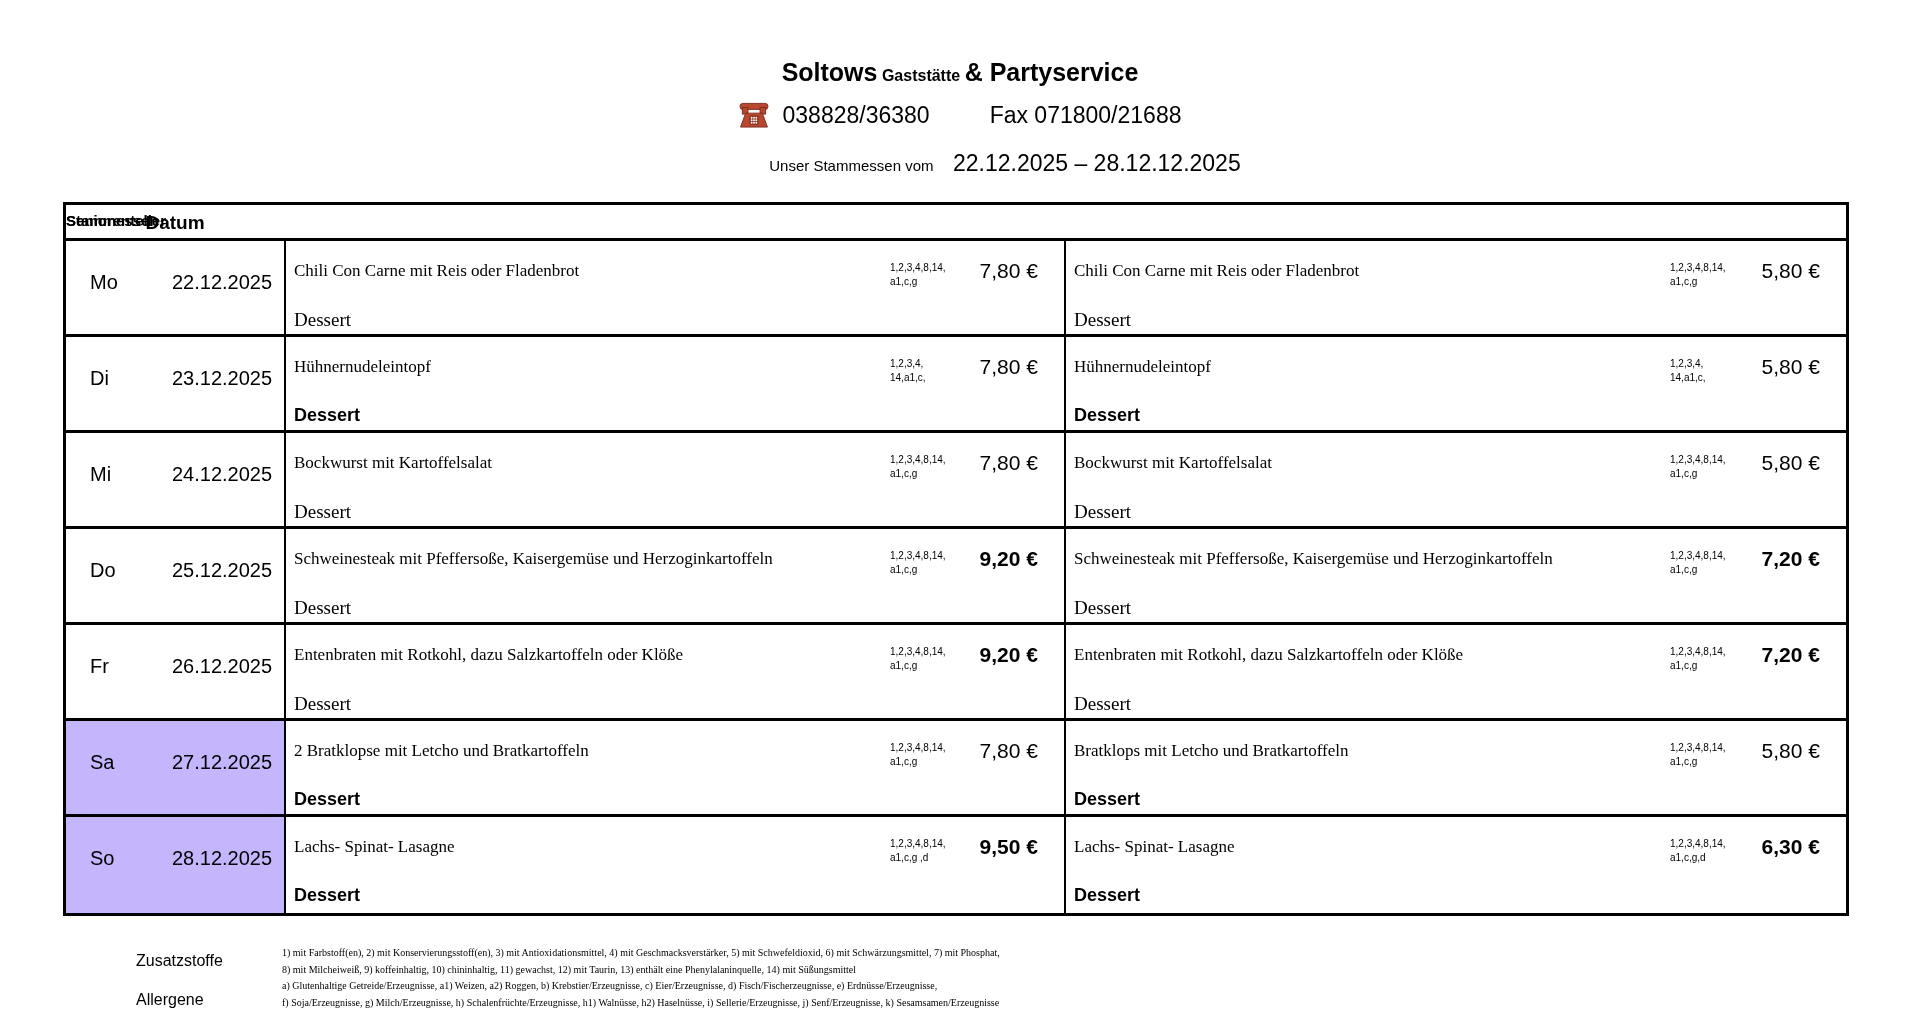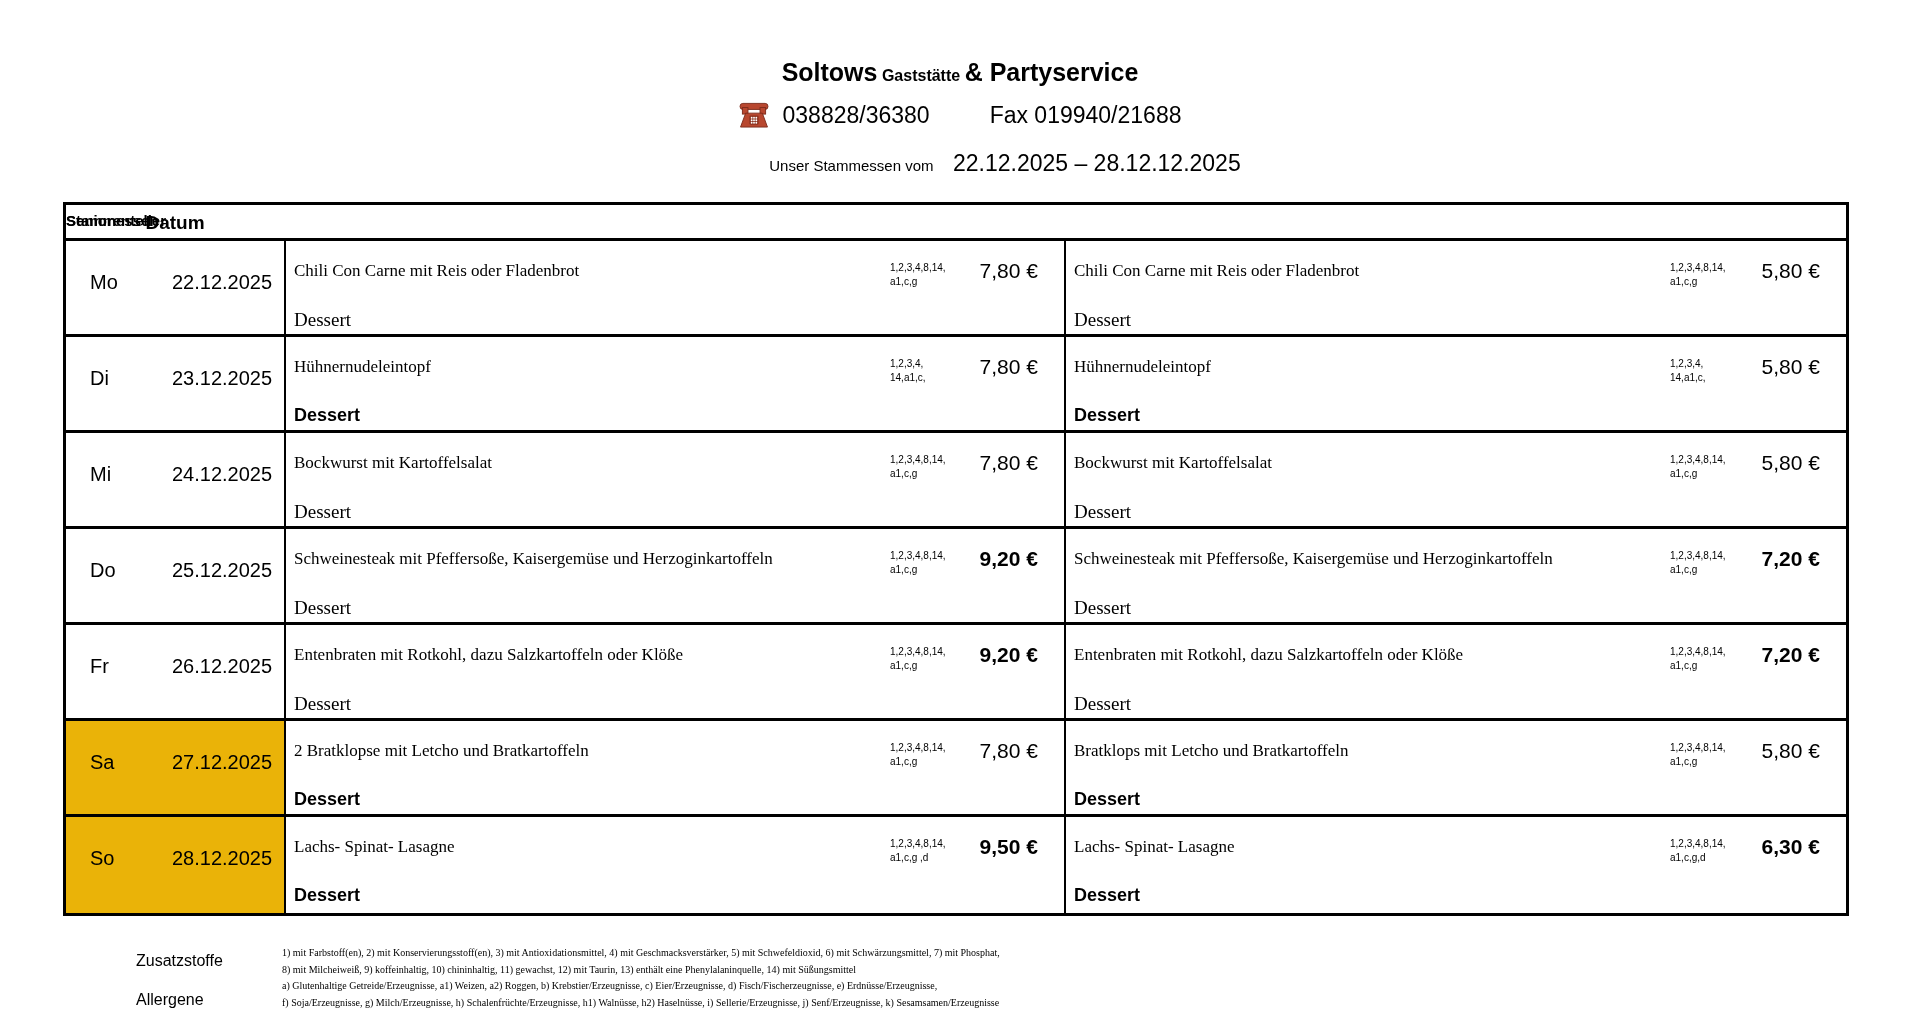--- a/index.html
+++ b/index.html
@@ -19,21 +19,21 @@
 
   
   .menu-table { position:absolute; left:63px; top:202px; width:1786px; border:3px solid #000; background:#fff; }
   .trow { display:flex; width:100%; border-bottom:3px solid #000; }
   .trow:last-child { border-bottom:none; }
   .thead-row { height:36px;flex-direction:column; }
   .body-row  { height:96px; }
   .c-date { width:220px; border-right:2px solid #000; position:relative; }
   .c-dish { width:780px; border-right:2px solid #000; position:relative; }
   .c-senior { flex:1; position:relative; }
-  .hl { background:#eab308; }
+  .hl { background:#c4b5fd; }
 
   .h-datum { position:absolute; left:0; top:7px; width:100%; text-align:center; font-weight:bold; font-size:19px; }
   .h-col   { position:absolute; left:0; top:7px; font-weight:bold; font-size:15px; }
 
   .day  { position:absolute; left:24px;  top:30px; font-size:20px; }
   .date { position:absolute; left:106px; top:30px; font-size:20px; }
 
   .dish { position:absolute; left:8px; top:20px; right:190px;
           font-family:"Liberation Serif", serif; font-size:17px; white-space:nowrap; }
   .allerg { position:absolute; left:604px; top:20px; font-size:10px; line-height:14px; white-space:nowrap; }
@@ -71,21 +71,21 @@
         <circle cx="13.5" cy="17" r="1"></circle>
             <circle cx="16" cy="17" r="1"></circle>
             <circle cx="18.5" cy="17" r="1"></circle>
         <circle cx="13.5" cy="19.7" r="1"></circle>
             <circle cx="16" cy="19.7" r="1"></circle>
             <circle cx="18.5" cy="19.7" r="1"></circle>
         <circle cx="13.5" cy="22.4" r="1"></circle>
             <circle cx="16" cy="22.4" r="1"></circle>
             <circle cx="18.5" cy="22.4" r="1"></circle>
       </g>
-    </svg></span><span>038828/36380</span><span class="fax">Fax 019940/21688</span>
+    </svg></span><span>038828/36380</span><span class="fax">Fax 071800/21688</span>
   </div>
 
   <div class="hdr-sub">
     <span class="sub-prefix">Unser Stammessen vom</span>
     <span class="sub-dates">22.12.2025 – 28.12.12.2025</span>
   </div>
 
   <div class="menu-table">
 
     <div class="trow thead-row">

